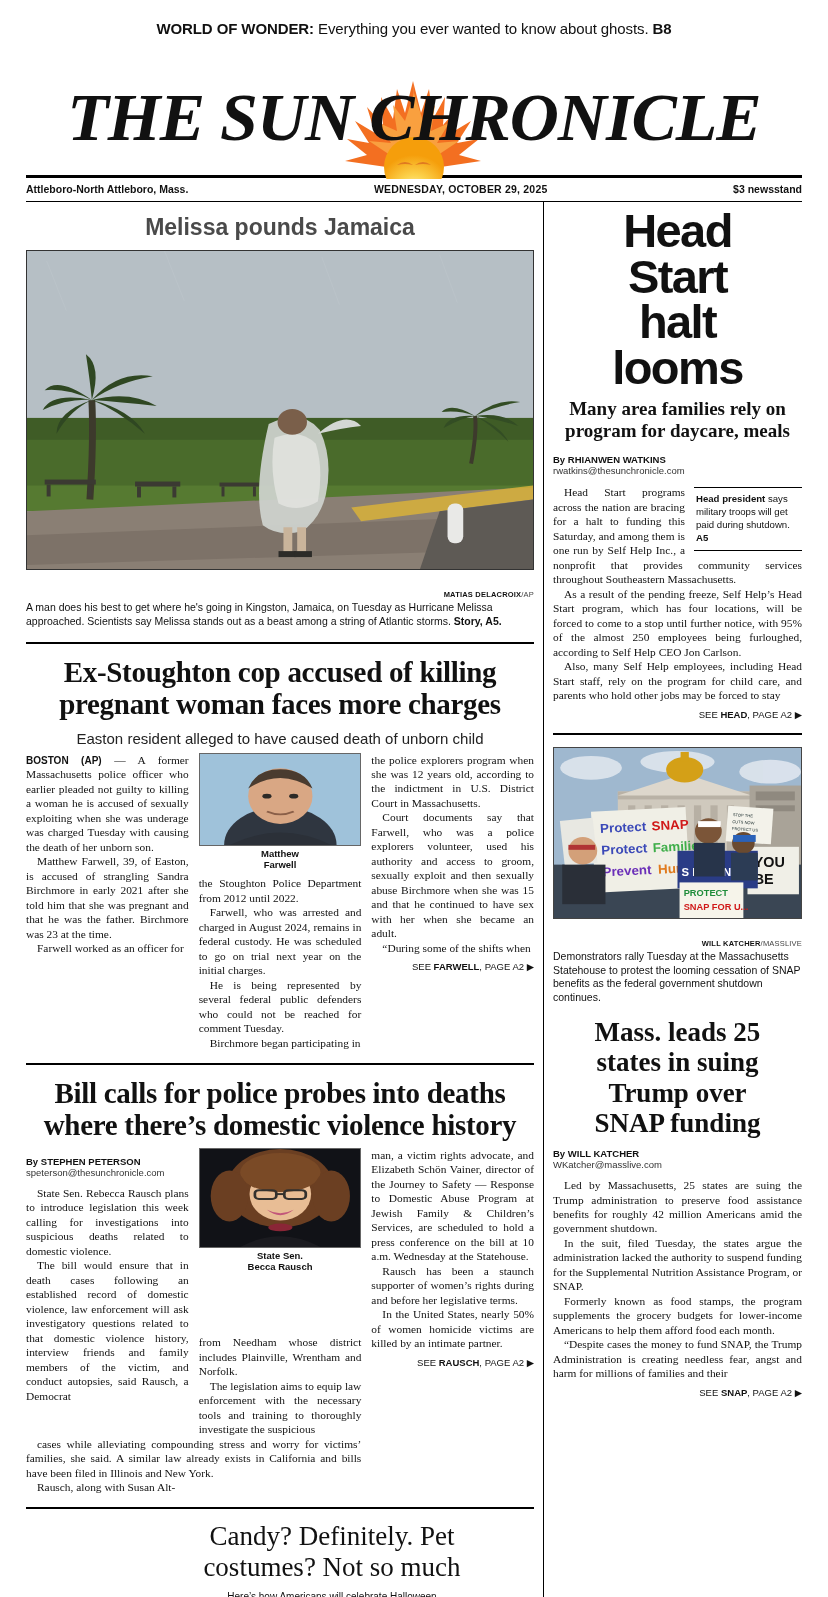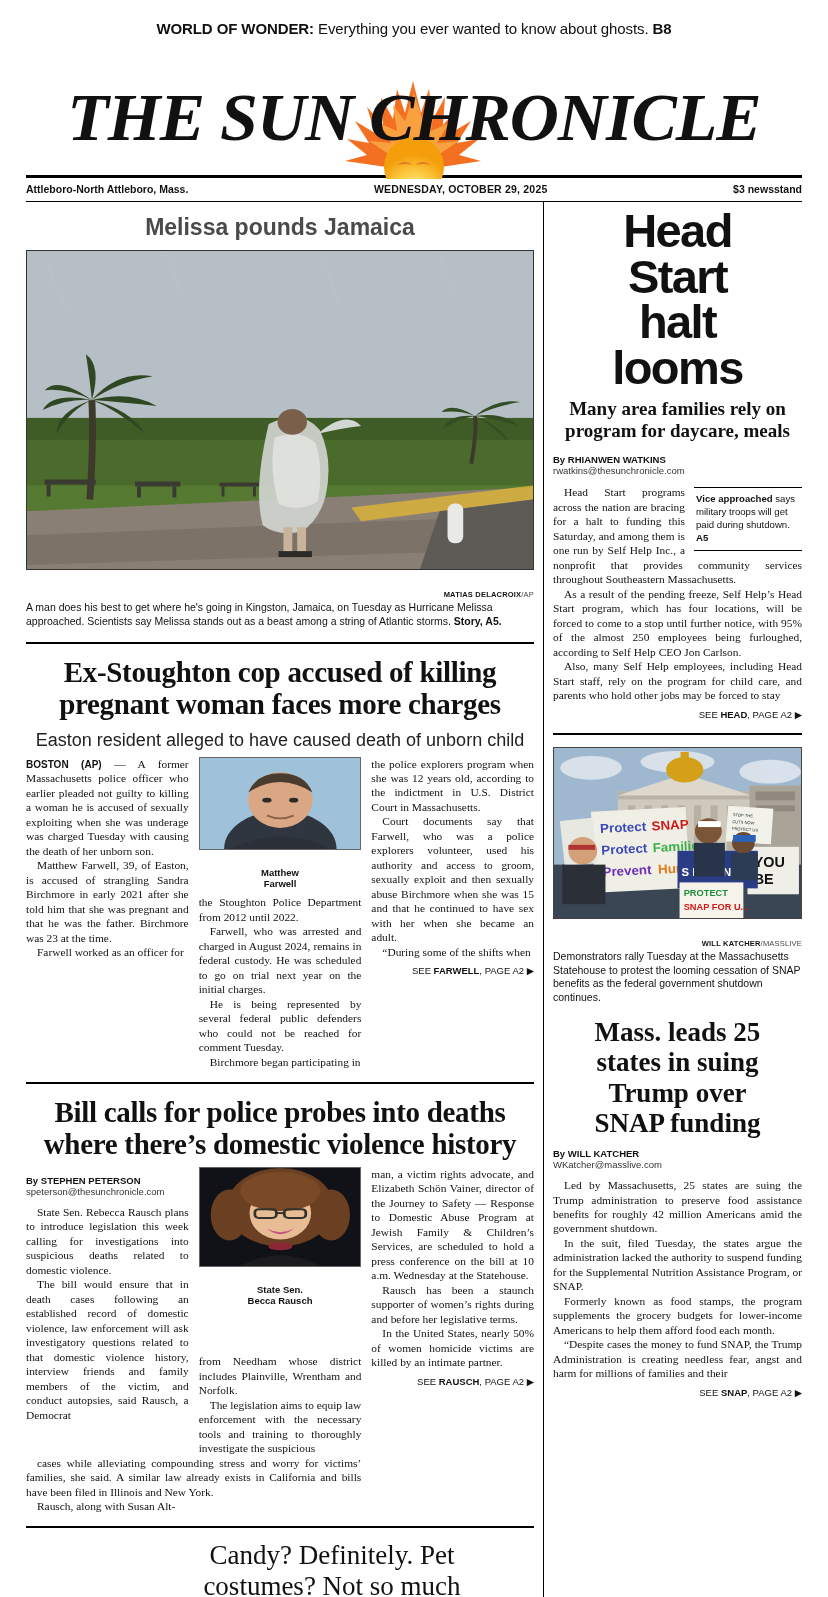--- a/index.html
+++ b/index.html
@@ -83,21 +83,21 @@
   hr.sep { border:0; border-top:2px solid #000; margin:13px 0 0 0; }
 
   
   h1.hl {
     font-family:"Liberation Serif", serif;
     font-weight:bold; font-size:29px; line-height:1.1;
     text-align:center; margin:13px 0 0 0; letter-spacing:-0.3px;
   }
   .deck {
     font-family:"Liberation Sans", sans-serif;
-    font-size:18px; text-align:center; color:#222;
+    font-size:15px; text-align:center; color:#222;
     margin:9px 0 2px 0; font-weight:400;
   }
   .byline {
     font-family:"Liberation Sans", sans-serif;
     font-size:9.5px; font-weight:bold; margin-top:8px;
   }
   .byline .email { font-weight:normal; color:#333; display:block; font-size:9.5px;}
 
   
   .cols3 { display:flex; gap:10px; margin-top:6px; }
@@ -109,21 +109,21 @@
     text-indent:11px; hyphens:auto;
   }
   p.t.first { text-indent:0; }
   p.t .lede { font-family:"Liberation Sans", sans-serif; font-weight:bold; font-size:10px; }
 
   .mugshot { width:100%; }
   .mug-img { width:100%; height:93px; border:1px solid #666; display:block; overflow:hidden; position:relative;}
   .mug-cap {
     font-family:"Liberation Sans", sans-serif;
     font-size:9.5px; font-weight:bold; text-align:center;
-    line-height:1.2; padding-top:17px;
+    line-height:1.2; padding-top:2px;
   }
   .jump {
     font-family:"Liberation Sans", sans-serif;
     font-size:9.5px; text-align:right; padding-top:6px;
   }
   .jump b { font-weight:bold; }
 
   
   .rc-hl {
     font-family:"Liberation Sans", sans-serif;
@@ -431,21 +431,21 @@
       </div>
       <div class="rc-deck">Many area families rely on program for daycare, meals</div>
 
       <div class="byline" style="margin-top:12px">
         <span>By </span><span>RHIANWEN WATKINS</span>
         <span class="email">rwatkins@thesunchronicle.com</span>
       </div>
 
       <div style="margin-top:9px">
         <div class="refer">
-          <b>Vice approached</b><span> says military troops will get paid during shutdown. </span><b>A5</b>
+          <b>Head president</b><span> says military troops will get paid during shutdown. </span><b>A5</b>
         </div>
         <p class="t" style="text-indent:11px">Head Start programs across the nation are bracing for a halt to funding this Saturday, and among them is one run by Self Help Inc., a nonprofit that provides community services throughout Southeastern Massachusetts.</p>
         <p class="t">As a result of the pending freeze, Self Help’s Head Start program, which has four locations, will be forced to come to a stop until further notice, with 95% of the almost 250 employees being furloughed, according to Self Help CEO Jon Carlson.</p>
         <p class="t">Also, many Self Help employees, including Head Start staff, rely on the program for child care, and parents who hold other jobs may be forced to stay</p>
       </div>
       <div class="jump" style="text-align:right">
         <span>SEE </span><b>HEAD</b><span>, PAGE A2 ▶</span>
       </div>
 
       <hr class="sep">

